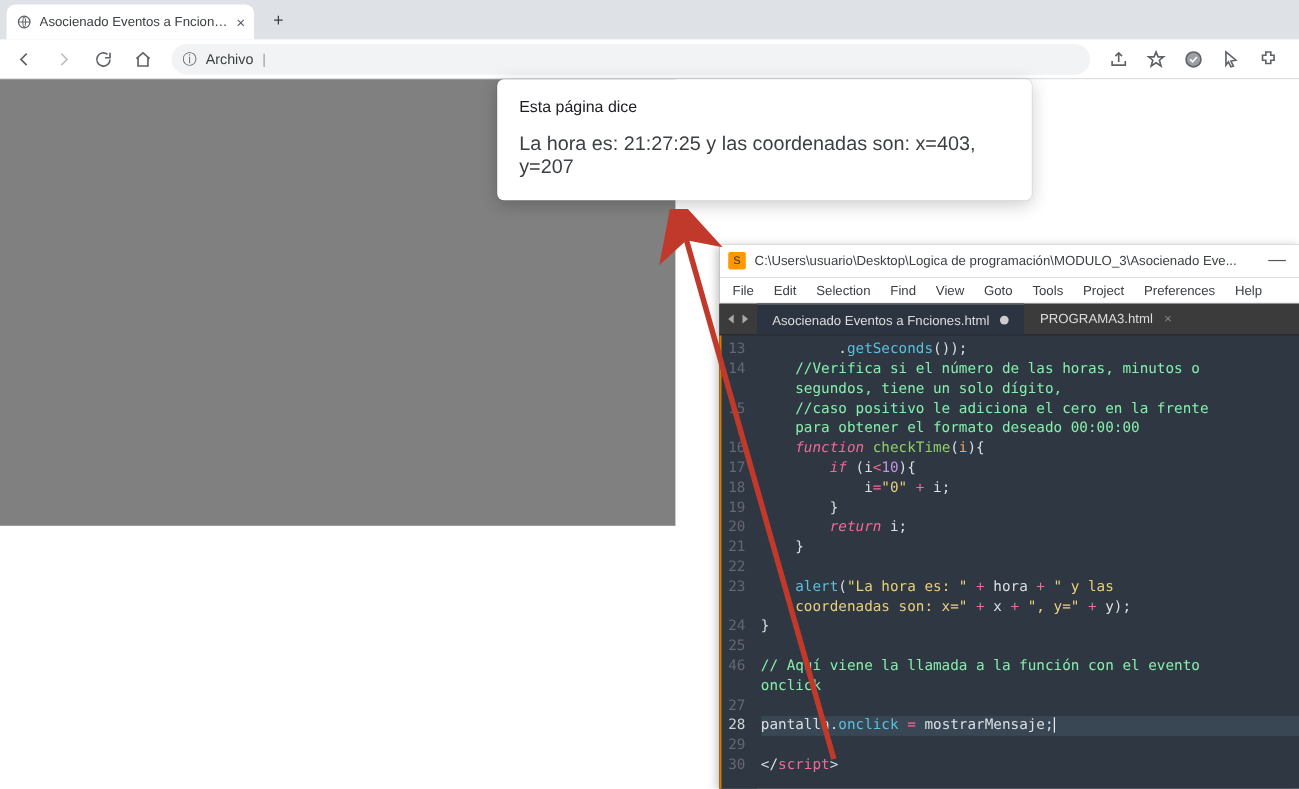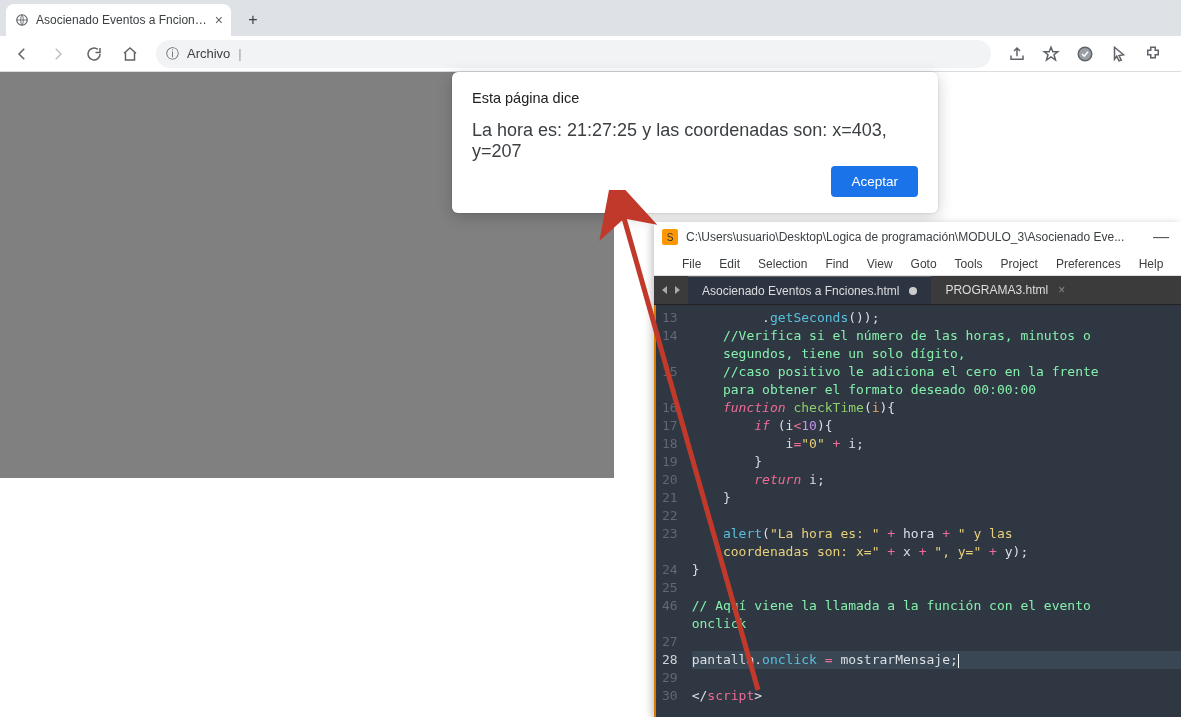--- a/index.html
+++ b/index.html
@@ -114,21 +114,21 @@
     height:30px; background:#fff;
     display:flex; align-items:center; padding:0 8px;
     font-size:12px; color:#3c4043; gap:8px;
   }
   .sub-title .logo { width:16px;height:16px;background:#ff9800;border-radius:2px;
      display:flex;align-items:center;justify-content:center;font-size:10px;color:#333;}
   .sub-title .t { flex:1; white-space:nowrap; overflow:hidden; text-overflow:ellipsis;}
   .sub-title .winbtn { color:#555; font-size:16px; padding:0 4px;}
   .sub-menu {
     height:24px; background:#fff;
-    display:flex; align-items:center; gap:2px; padding:0 20px;
+    display:flex; align-items:center; gap:2px; padding:0 4px;
     font-size:12px; color:#3c4043;
     border-bottom:1px solid #e0e0e0;
   }
   .sub-menu span { padding:2px 8px; }
   .sub-tabs {
     height:29px; background:#3b3b3b; display:flex; align-items:stretch;
     border-bottom:1px solid #222;
   }
   .sub-nav { display:flex; align-items:center; gap:2px; padding:0 6px; color:#aaa;}
   .sub-nav svg{width:10px;height:10px;fill:#aaa;}
@@ -247,23 +247,20 @@
         </svg>
       </div>
   </div>
 </div>
 
 <div class="page"></div>
 
 <div class="alert-dialog">
   <div class="atitle">Esta página dice</div>
   <div class="amsg">La hora es: 21:27:25 y las coordenadas son: x=403, y=207</div>
-  <div class="abtnrow">
-    <button>Aceptar</button>
-  </div>
 </div>
 
 <div class="sublime">
   <div class="sub-title">
     <span class="logo">S</span>
     <span class="t">C:\Users\usuario\Desktop\Logica de programación\MODULO_3\Asocienado Eve...</span>
     <span class="winbtn">—</span>
   </div>
   <div class="sub-menu" id="sublime-menu">
       <span>File</span>

